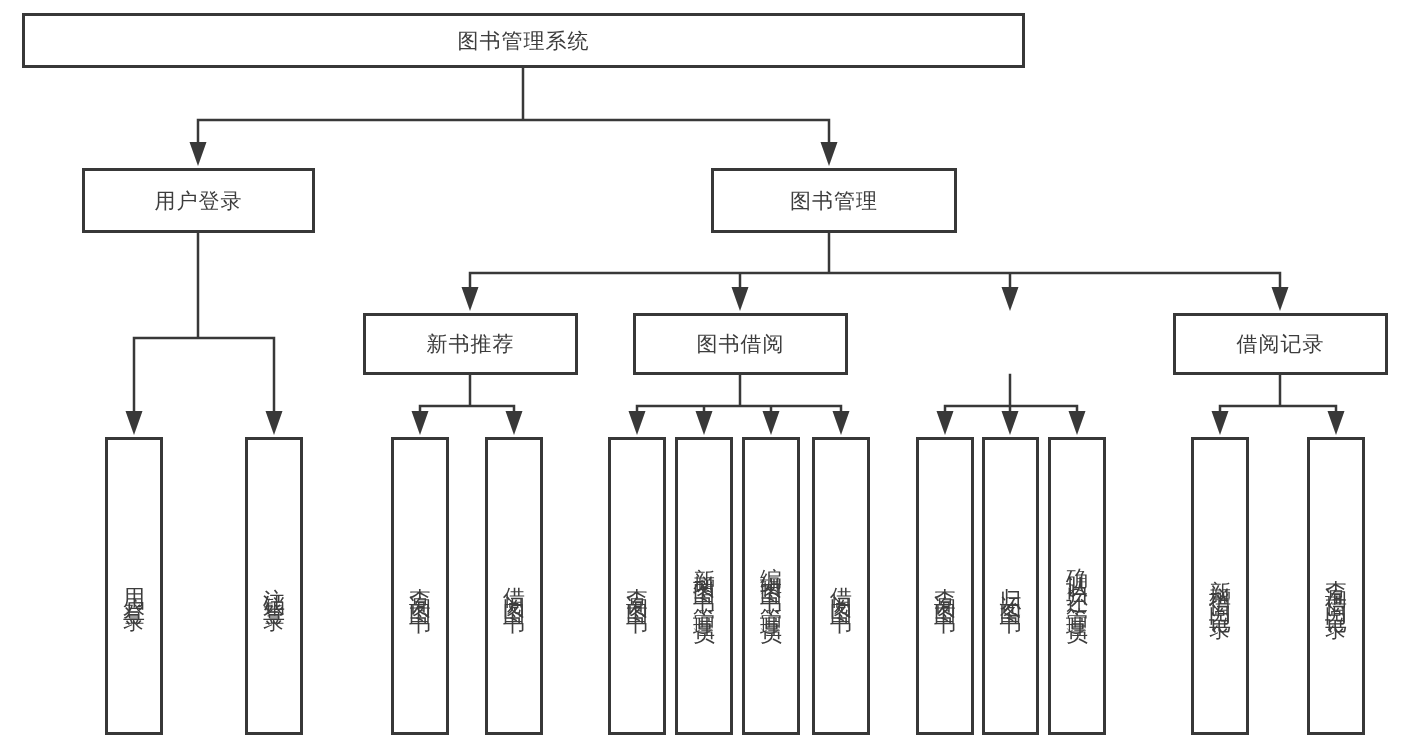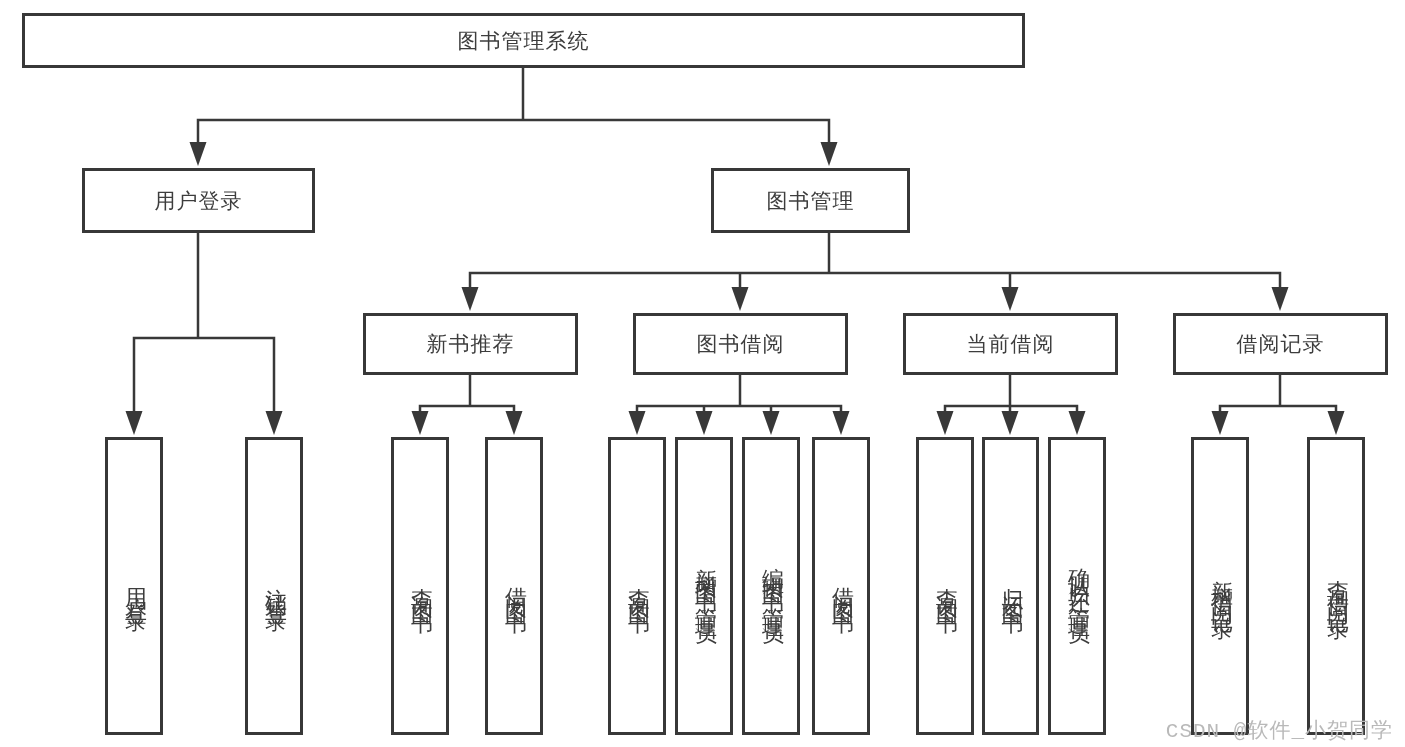--- a/index.html
+++ b/index.html
@@ -7,21 +7,21 @@
     --text:#3d3d3d;
     --bg:#ffffff;
     --wm:#b9b9b9;
   }
   html,body{margin:0;padding:0;background:var(--bg);}
   .stage{
     position:relative;
     width:1405px;height:747px;
     background:var(--bg);
     overflow:hidden;
-    font-family:Liberation Mono, monospace;
+    font-family:Liberation Serif, serif;
   }
   .connectors{
     position:absolute;left:0;top:0;width:1405px;height:747px;
   }
   .connectors path{
     stroke:var(--line);
     stroke-width:2.5;
     fill:none;
     stroke-linecap:square;
   }
@@ -108,32 +108,29 @@
     </g>
   </svg>
 
   <div class="node" style="left:22px;top:13px;width:1003px;height:55px">
     <span class="lbl">图书管理系统</span>
   </div>
 
   <div class="node" style="left:82px;top:168px;width:233px;height:65px">
     <span class="lbl">用户登录</span>
   </div>
-  <div class="node" style="left:711px;top:168px;width:199px;height:65px">
+  <div class="node" style="left:711px;top:168px;width:246px;height:65px">
     <span class="lbl">图书管理</span>
   </div>
 
   <div class="node" style="left:633px;top:313px;width:215px;height:62px">
     <span class="lbl">图书借阅</span>
   </div>
   <div class="node" style="left:363px;top:313px;width:215px;height:62px">
     <span class="lbl">新书推荐</span>
-  </div>
-  <div class="node" style="left:903px;top:313px;width:215px;height:62px">
-    <span class="lbl">当前借阅</span>
   </div>
   <div class="node" style="left:1173px;top:313px;width:215px;height:62px">
     <span class="lbl">借阅记录</span>
   </div>
 
   <div class="node leaf" style="left:105px;top:437px;width:58px;height:298px">
     <span class="lbl">用户登录</span>
   </div>
   <div class="node leaf" style="left:245px;top:437px;width:58px;height:298px">
     <span class="lbl">注销登录</span>
@@ -169,15 +166,14 @@
     <span class="lbl">确认归还（管理员）</span>
   </div>
 
   <div class="node leaf" style="left:1191px;top:437px;width:58px;height:298px">
     <span class="lbl">新增借阅记录</span>
   </div>
   <div class="node leaf" style="left:1307px;top:437px;width:58px;height:298px">
     <span class="lbl">查询借阅记录</span>
   </div>
 
-  <div class="watermark">CSDN @软件_小贺同学</div>
 
 </div>
 
 </body></html>

